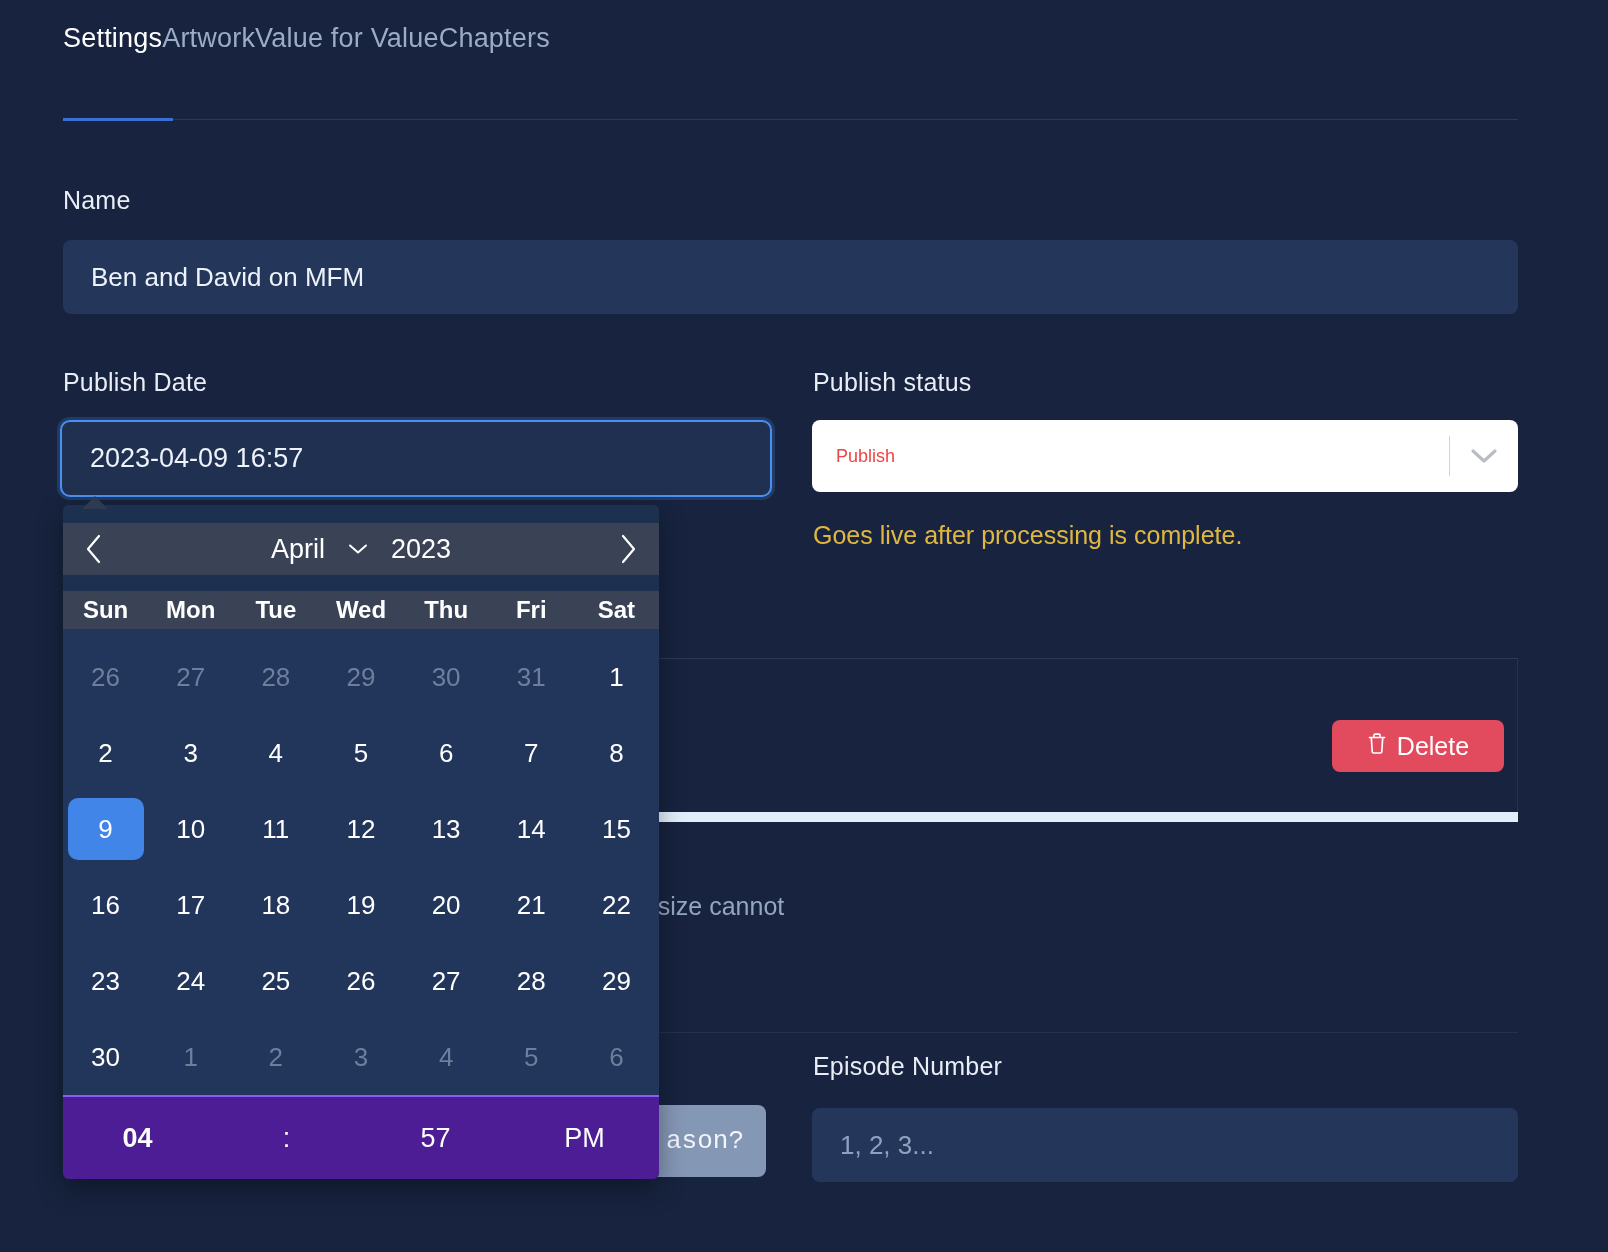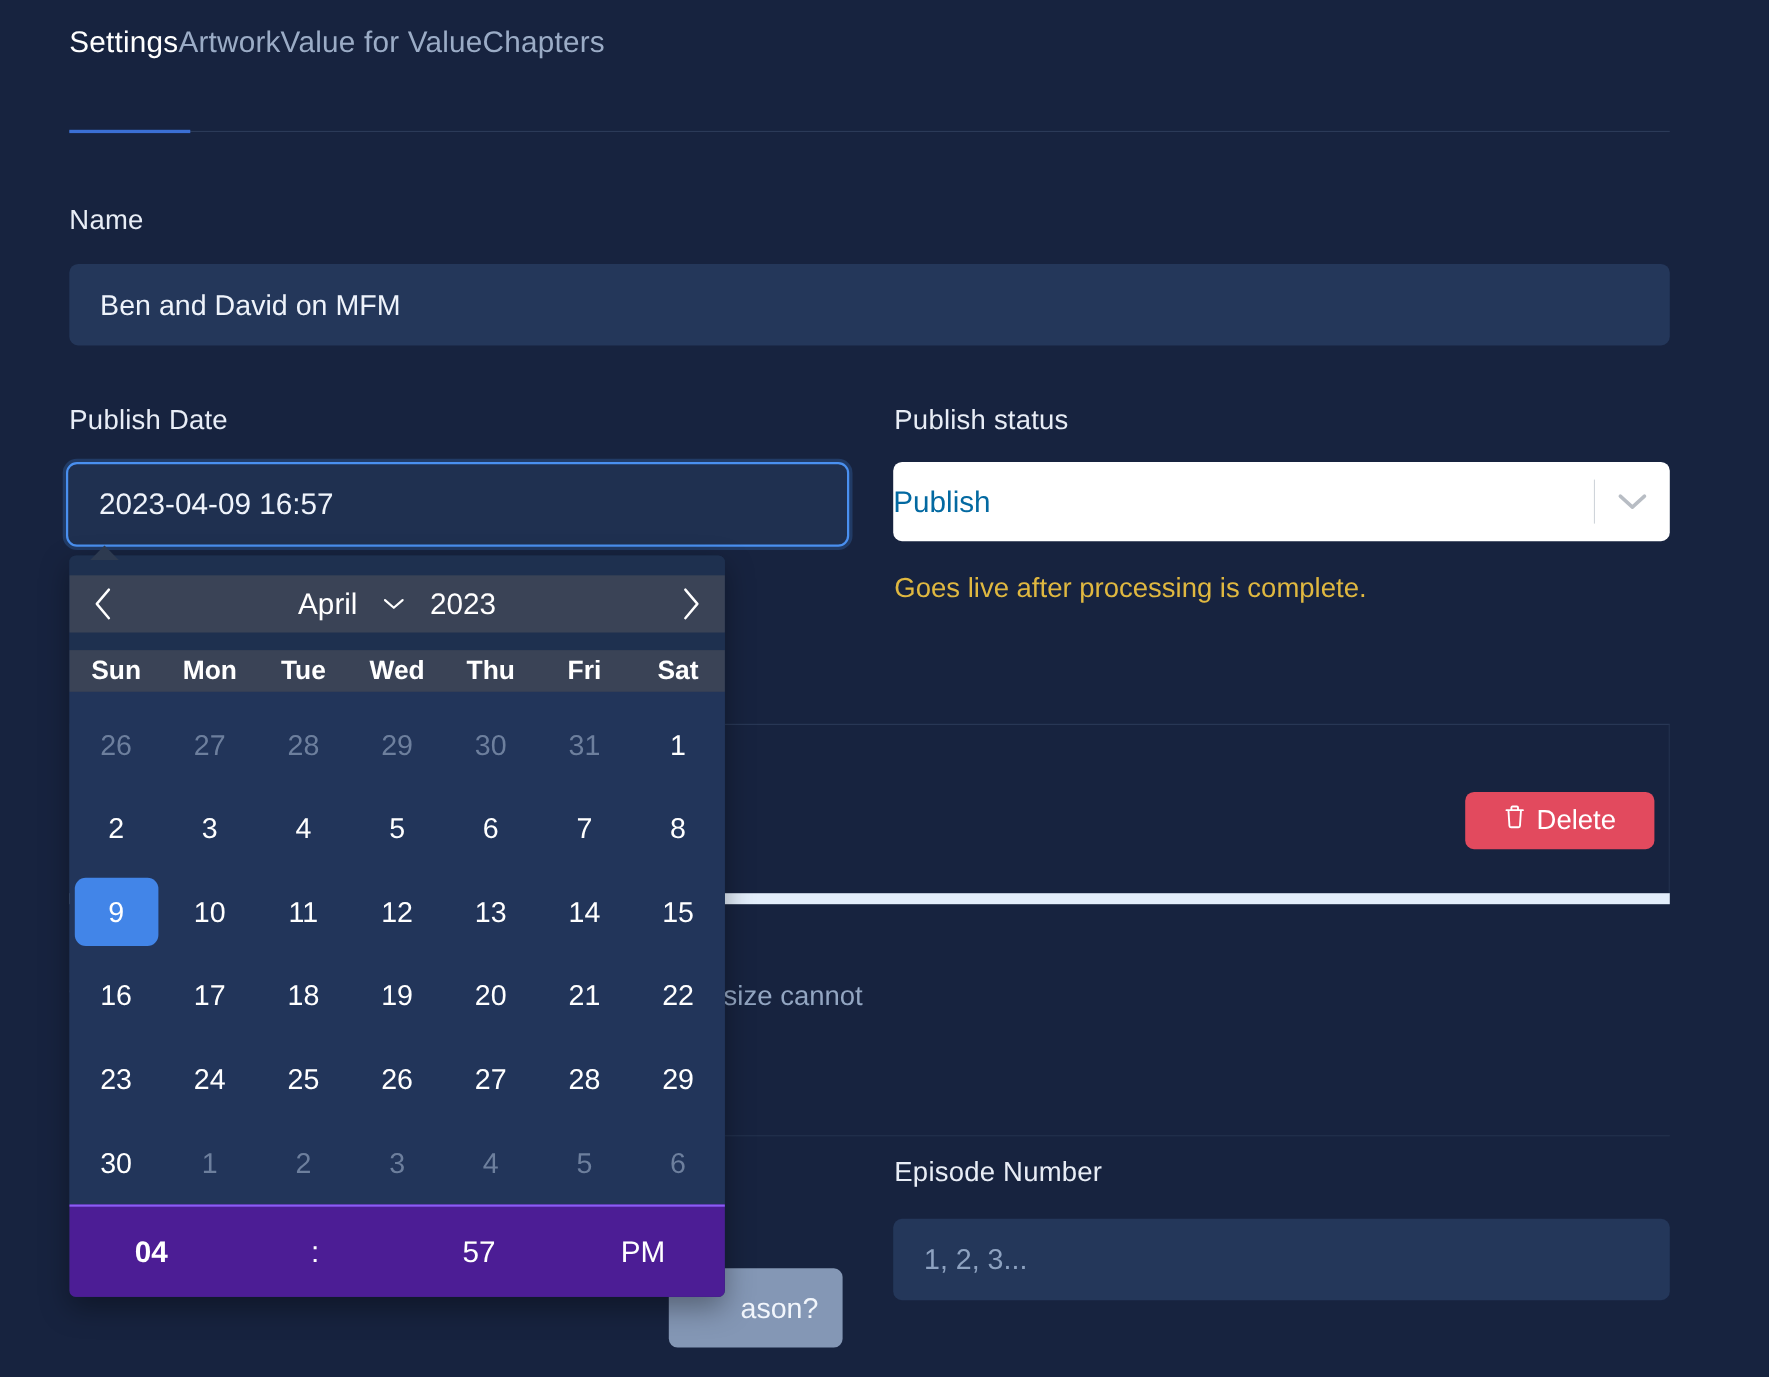--- a/index.html
+++ b/index.html
@@ -99,22 +99,23 @@
     left: 812px; top: 420px;
     width: 706px; height: 72px;
     background: #ffffff;
     border-radius: 8px;
     display: flex;
     align-items: center;
     cursor: pointer;
   }
   .select-value {
     flex: 1;
-    font-size: 27px;
-    color: #0369a1;
+    padding-left: 24px;
+    font-size: 18px;
+    color: #ef4444;
   }
   .select-sep {
     width: 1px;
     height: 40px;
     background: #cfd4da;
   }
   .select-arrow {
     width: 68px;
     display: flex;
     align-items: center;
@@ -181,28 +182,27 @@
   }
   .season-chip {
     position: absolute;
     left: 608px; top: 1105px;
     height: 72px;
     min-width: 158px;
     background: #8497b5;
     border: none;
     border-radius: 8px;
     color: #f2f6fc;
-    font-family: Liberation Sans, sans-serif;
+    font-family: Liberation Mono, monospace;
     font-size: 26px;
     display: flex;
     align-items: center;
     justify-content: flex-end;
     padding: 0 22px;
     cursor: pointer;
-    margin-top: 48px;
   }
   #episode-input { left: 812px; top: 1108px; width: 706px; height: 74px; }
 
   
   .cal {
     position: absolute;
     left: 63px; top: 505px;
     width: 596px;
     background: #1e304f;
     border-radius: 6px;

